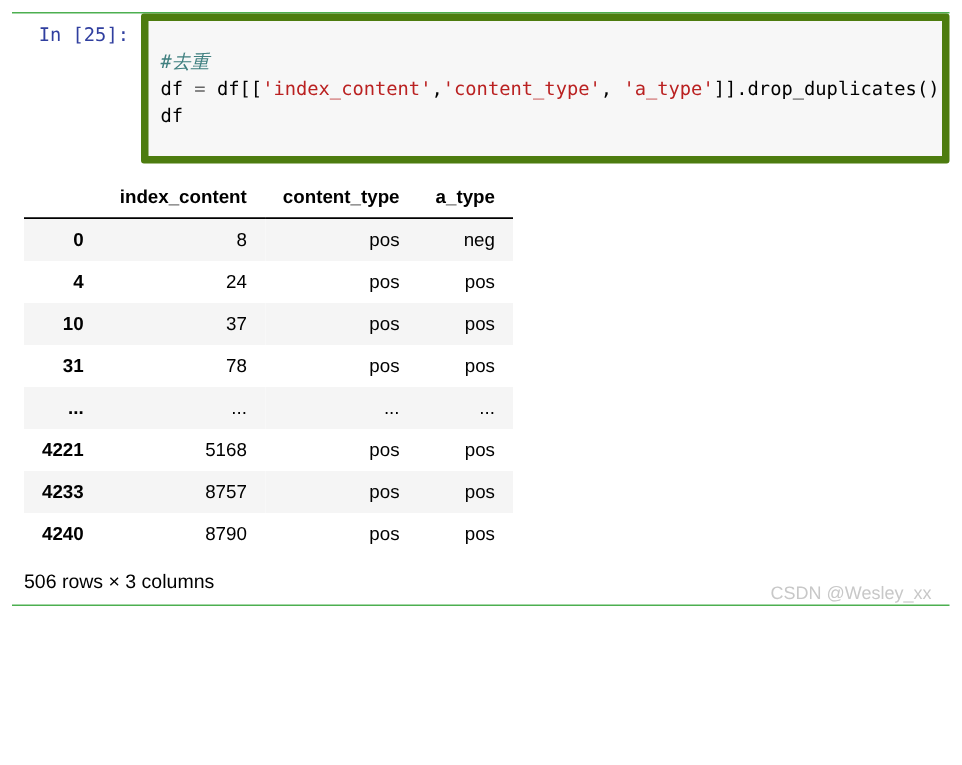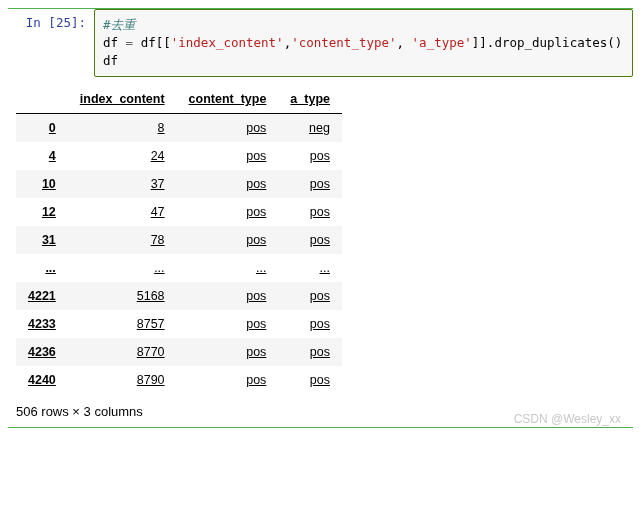--- a/index.html
+++ b/index.html
@@ -28,43 +28,42 @@
     padding: 6px 8px 0 0;
     font-family: Menlo, Consolas, "DejaVu Sans Mono", monospace;
     font-size: 12.5px;
     box-sizing: border-box;
   }
   .prompt-in { color: #303F9F; }
   .prompt-out { color: #D84315; }
   .code-area {
     flex: 1;
     background: #f7f7f7;
-    border: 1px solid #4d7c0f;
+    border: 5px solid #4d7c0f;
     border-radius: 2px;
-    padding: 6px 8px;
+    padding: 18px 8px;
     font-family: Menlo, Consolas, "DejaVu Sans Mono", monospace;
     font-size: 12.5px;
     line-height: 1.45;
     white-space: pre;
     overflow: hidden;
   }
   .c-comment { color: #408080; font-style: italic; }
   .c-str { color: #BA2121; }
   .c-op { color: #666; }
   .c-plain { color: #000; }
   .output-area {
     flex: 1;
     padding: 4px 8px 8px 8px;
   }
   table.df {
     border-collapse: collapse;
     font-size: 12.5px;
     color: #000;
     margin-top: 4px;
-    text-decoration: underline;
   }
   table.df th, table.df td {
     padding: 7px 12px;
     text-align: right;
     border: none;
   }
   table.df thead th {
     font-weight: bold;
     border-bottom: 1px solid #000;
   }
@@ -128,26 +127,20 @@
               <td>pos</td>
               <td>pos</td>
             </tr>
             <tr>
               <th>10</th>
               <td>37</td>
               <td>pos</td>
               <td>pos</td>
             </tr>
             <tr>
-              <th>12</th>
-              <td>47</td>
-              <td>pos</td>
-              <td>pos</td>
-            </tr>
-            <tr>
               <th>31</th>
               <td>78</td>
               <td>pos</td>
               <td>pos</td>
             </tr>
             <tr>
               <th>...</th>
               <td>...</td>
               <td>...</td>
               <td>...</td>
@@ -158,26 +151,20 @@
               <td>pos</td>
               <td>pos</td>
             </tr>
             <tr>
               <th>4233</th>
               <td>8757</td>
               <td>pos</td>
               <td>pos</td>
             </tr>
             <tr>
-              <th>4236</th>
-              <td>8770</td>
-              <td>pos</td>
-              <td>pos</td>
-            </tr>
-            <tr>
               <th>4240</th>
               <td>8790</td>
               <td>pos</td>
               <td>pos</td>
             </tr>
           </tbody>
       </table>
       <div class="shape-info">506 rows × 3 columns</div>
     </div>
   </div>

